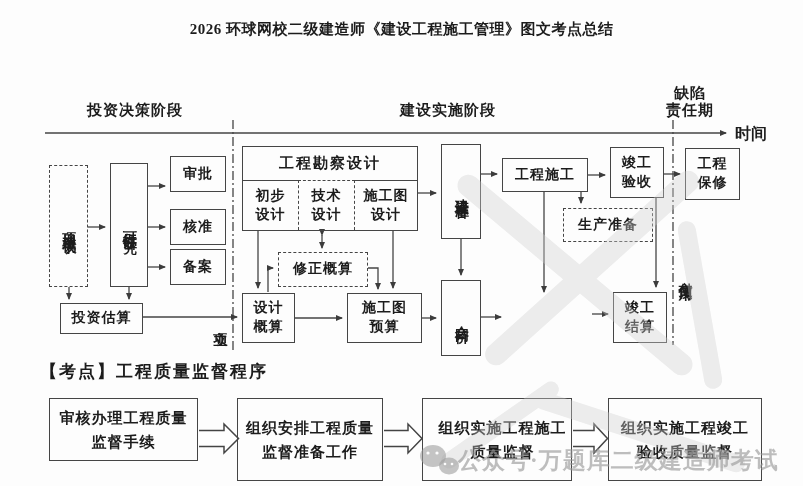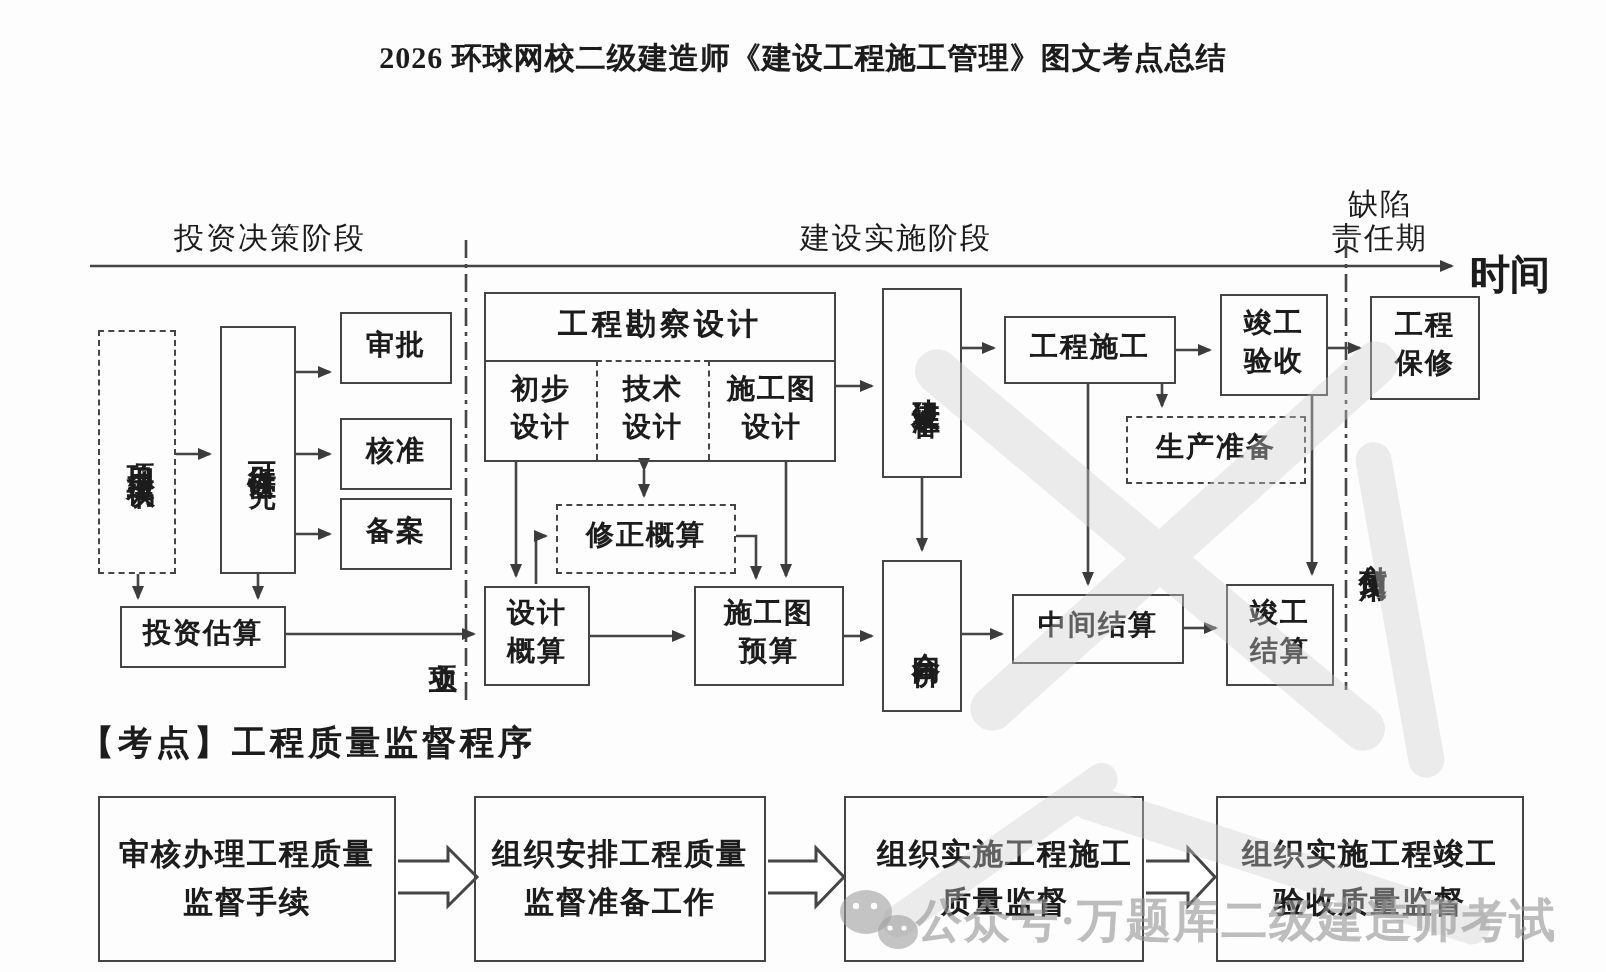--- a/index.html
+++ b/index.html
@@ -1,22 +1,22 @@
 <!DOCTYPE html>
 <html><head>
 <meta charset="utf-8">
 <style>
   html,body{margin:0;padding:0;background:#fff;}
   #stage{position:relative;width:803px;height:486px;background:#fdfdfd;overflow:hidden;
          font-family:"Liberation Serif","DejaVu Serif",serif;color:#1c1c1c;}
   .abs{position:absolute;box-sizing:border-box;}
   #doc-title{left:0;top:6px;width:803px;text-align:center;font-size:15px;font-weight:bold;letter-spacing:.5px;margin-top:14px;}
   .kaodian{left:40px;font-size:17px;font-weight:bold;letter-spacing:2px;}
-  .phase-label{font-size:15px;font-weight:normal;text-align:center;white-space:pre-line;line-height:1.15;letter-spacing:1px;margin-top:10px;}
-  .time-label{font-size:20px;font-weight:bold;font-family:Liberation Mono, monospace;}
+  .phase-label{font-size:15px;font-weight:bold;text-align:center;white-space:pre-line;line-height:1.15;letter-spacing:1px;}
+  .time-label{font-size:16px;font-weight:bold;font-family:Liberation Mono, monospace;}
   .box{position:absolute;box-sizing:border-box;border:1.4px solid #454545;display:flex;align-items:center;justify-content:center;
        text-align:center;font-weight:bold;font-size:14px;line-height:1.35;letter-spacing:1px;white-space:pre-line;z-index:2;}
   .dashed{border-style:dashed;}
   .vtext{writing-mode:vertical-rl;text-orientation:upright;letter-spacing:2px;}
   .survey{flex-direction:column;align-items:stretch;justify-content:flex-start;padding:0;}
   .survey-header{height:33px;display:flex;align-items:center;justify-content:center;font-size:15px;letter-spacing:2px;}
   .survey-cells{flex:1;display:flex;}
   .cell{display:flex;align-items:center;justify-content:center;border-top:1.4px solid #454545;white-space:pre-line;}
   .cell.c1{width:55px;}
   .cell.c2{width:55px;border-left:1.4px dashed #454545;border-right:1.4px dashed #454545;border-top-style:dashed;}
@@ -113,30 +113,29 @@
 
   <div class="box dashed" style="left:278px;top:252px;width:90px;height:35px;">修正概算</div>
   <div class="box" style="left:242px;top:293px;width:53px;height:50px;">设计
 概算</div>
   <div class="box" style="left:347px;top:293px;width:75px;height:50px;">施工图
 预算</div>
 
   <div class="box vtext" style="left:441px;top:144px;width:40px;height:95px;">建设准备</div>
   <div class="box vtext" style="left:441px;top:280px;width:40px;height:76px;">合同价</div>
   <div class="box" style="left:502px;top:158px;width:86px;height:34px;">工程施工</div>
-  <div class="box" style="left:506px;top:297px;width:86px;height:35px;">中间结算</div>
   <div class="box dashed" style="left:563px;top:208px;width:90px;height:34px;">生产准备</div>
   <div class="box" style="left:610px;top:147px;width:54px;height:51px;">竣工
 验收</div>
   <div class="box" style="left:613px;top:292px;width:54px;height:51px;">竣工
 结算</div>
   <div class="box" style="left:685px;top:148px;width:55px;height:52px;">工程
 保修</div>
 
-  <div class="step-box" style="left:49px;top:398px;width:149px;height:83px;">审核办理工程质量
+  <div class="step-box" style="left:49px;top:398px;width:149px;height:63px;">审核办理工程质量
 监督手续</div>
   <div class="step-box" style="left:237px;top:398px;width:146px;height:83px;">组织安排工程质量
 监督准备工作</div>
   <div class="step-box" style="left:422px;top:398px;width:150px;height:83px;padding-left:11px;">组织实施工程施工
 质量监督</div>
   <div class="step-box" style="left:608px;top:398px;width:154px;height:83px;">组织实施工程竣工
 验收质量监督</div>
 
   <svg id="wm-overlay" width="803" height="486" viewBox="0 0 803 486">
     <g fill="#cfcfcf" opacity="0.38">

